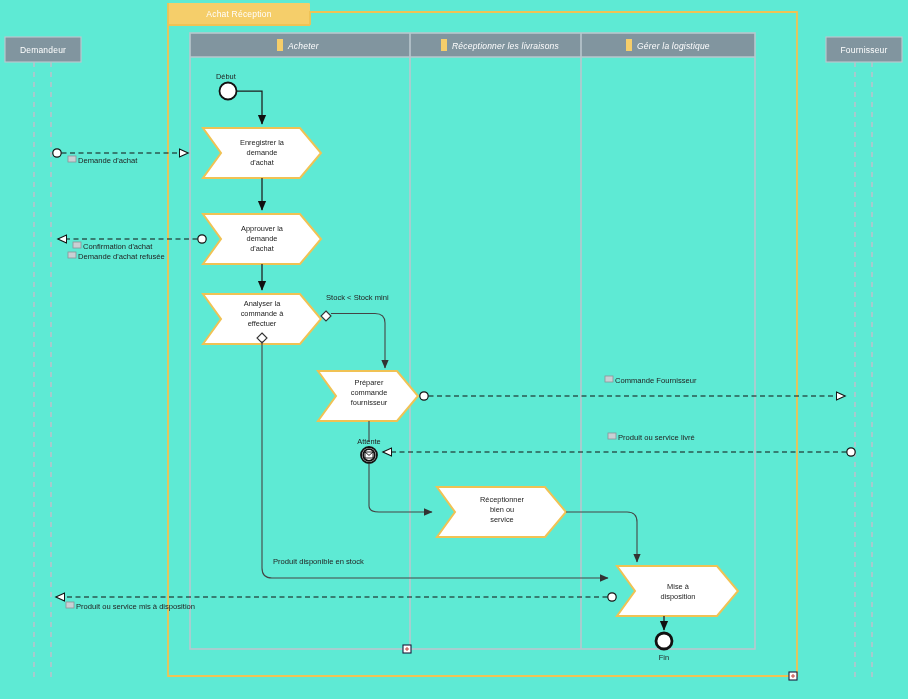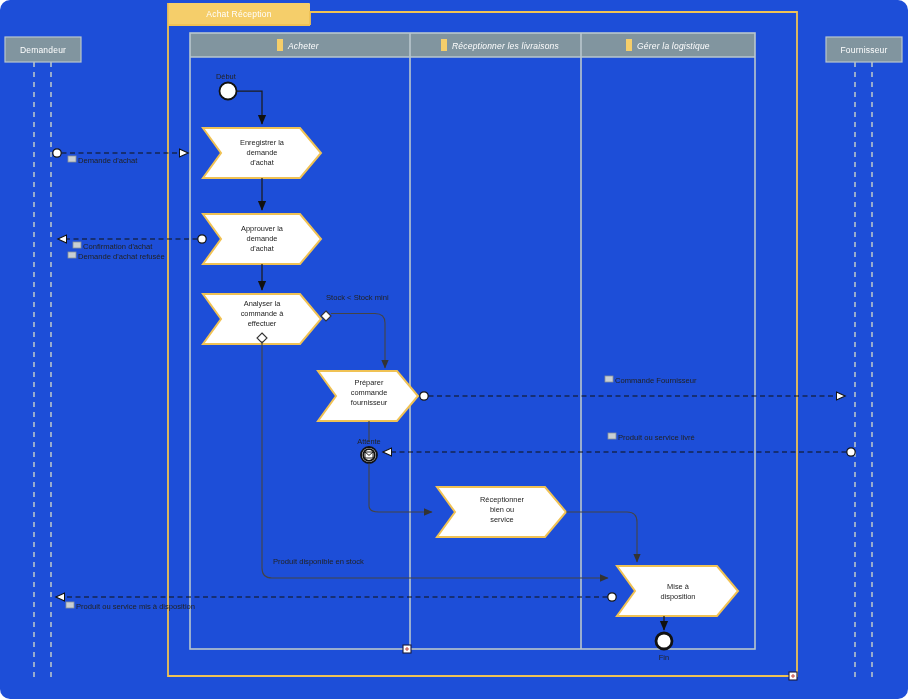--- a/index.html
+++ b/index.html
@@ -7,23 +7,22 @@
     padding: 0;
     background: #ffffff;
   }
   body {
     font-family: "Liberation Sans", sans-serif;
   }
   #canvas {
     position: relative;
     width: 908px;
     height: 699px;
-    background: #1d4ed8;
+    background: #5eead4;
     overflow: hidden;
-    border-radius: 10px;
   }
   svg.diagram {
     position: absolute;
     left: 0;
     top: 0;
     width: 908px;
     height: 699px;
   }
   text {
     font-family: "Liberation Sans", sans-serif;

